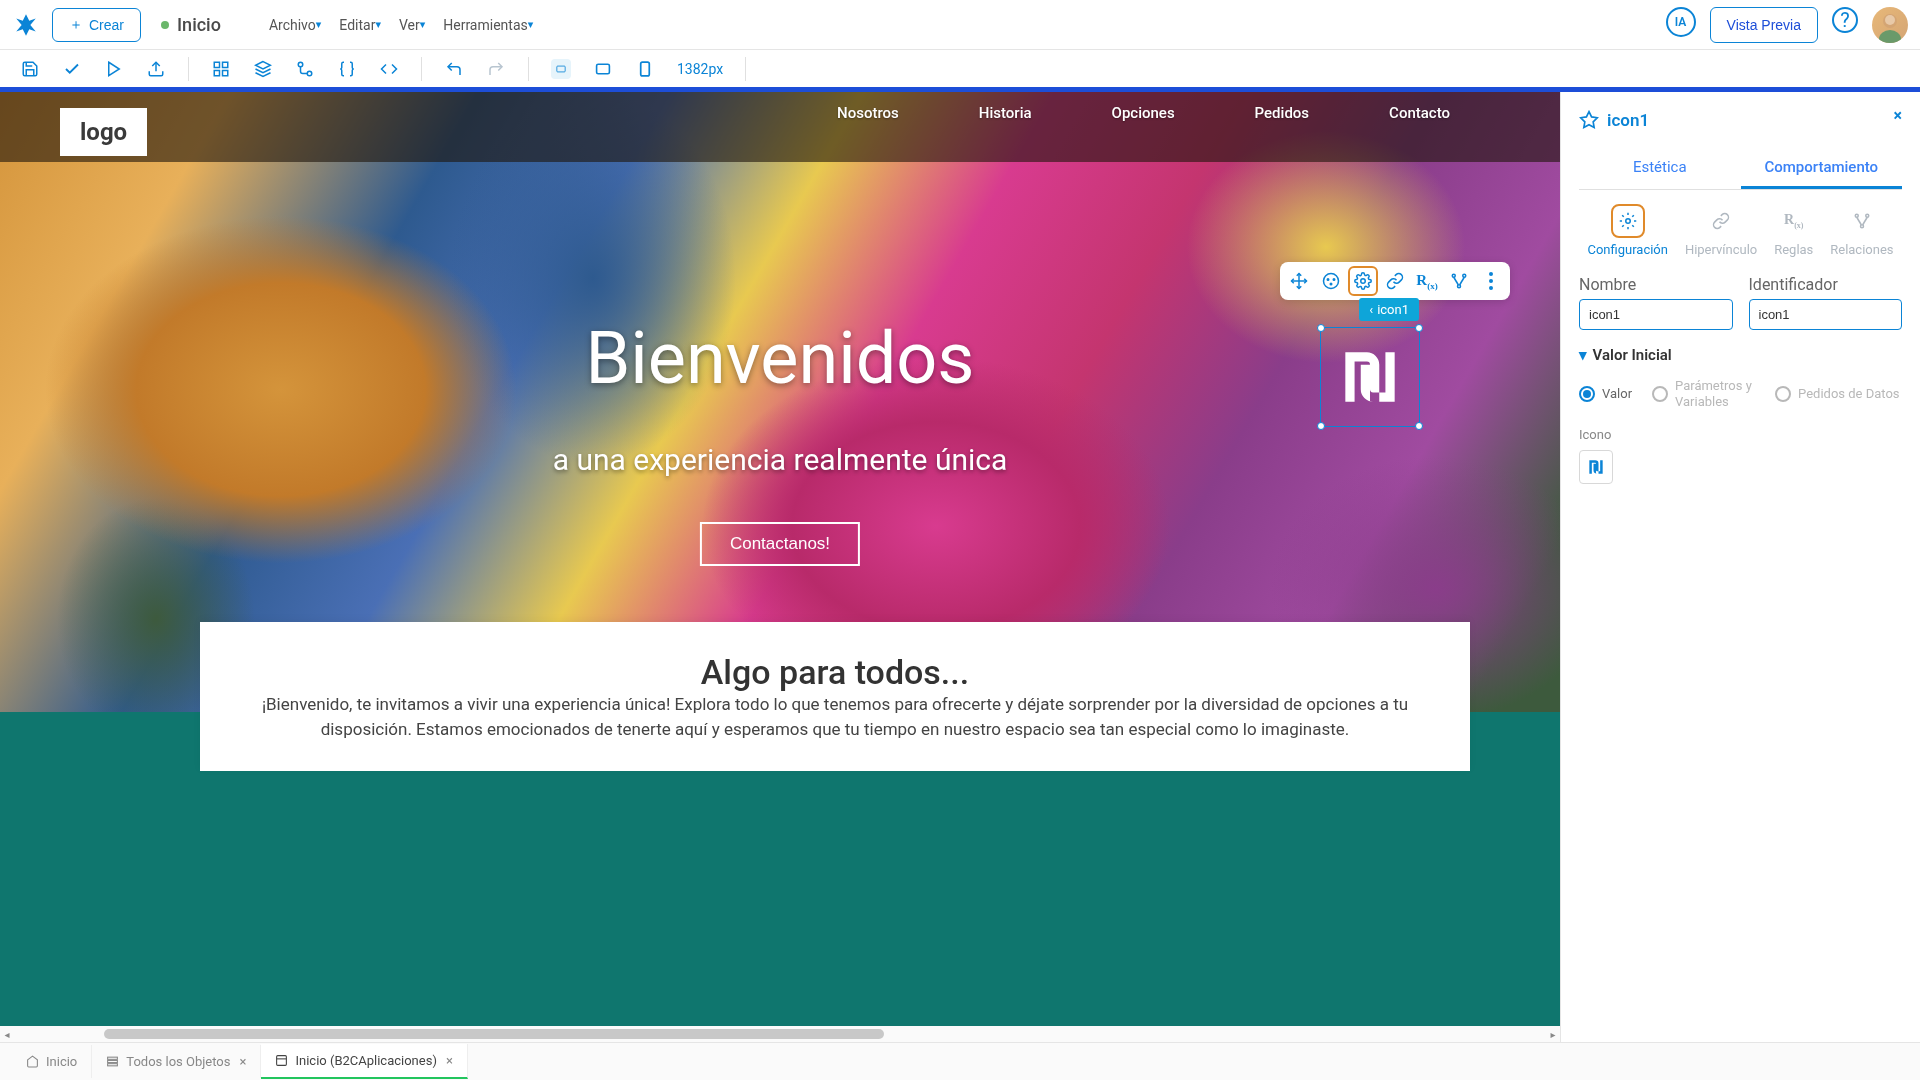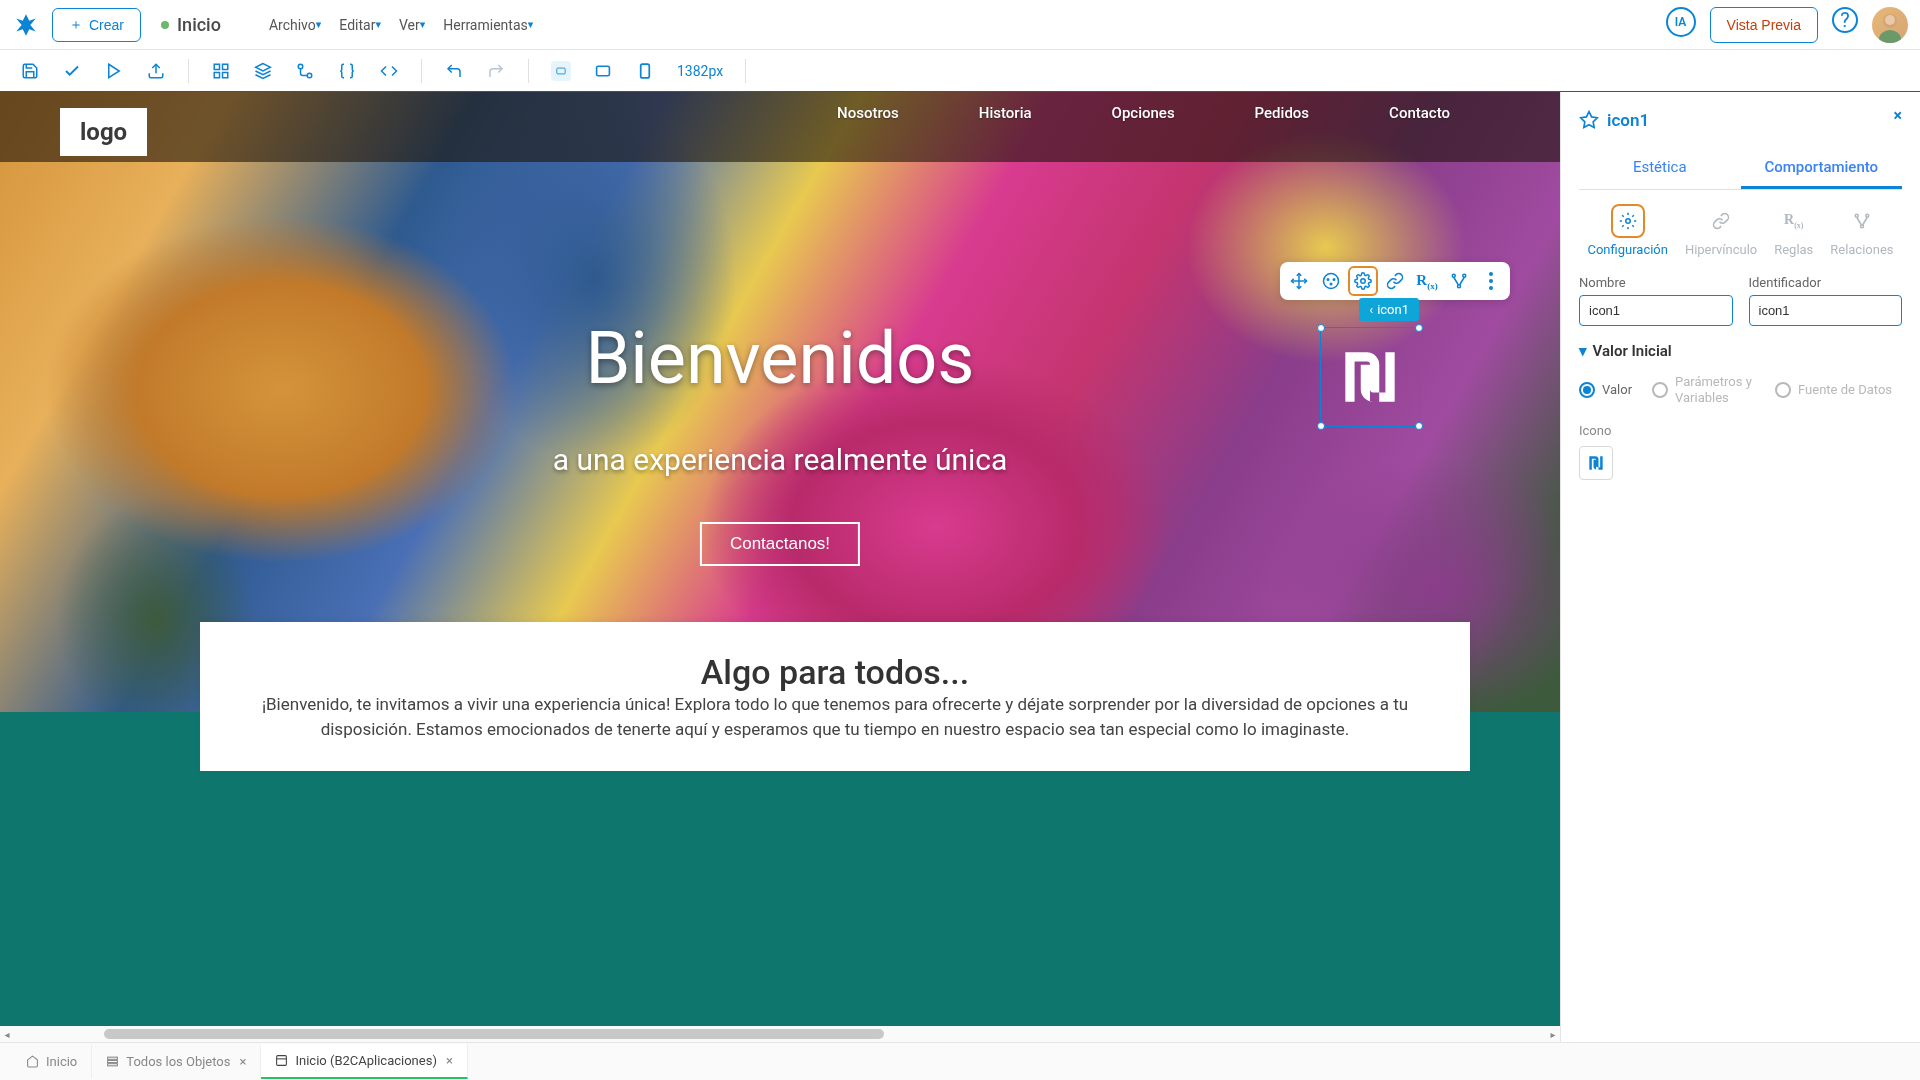--- a/index.html
+++ b/index.html
@@ -7,24 +7,24 @@
 .topbar { height: 50px; display: flex; align-items: center; padding: 0 12px; gap: 12px; border-bottom: 1px solid #e5e5e5; }
 .logo-k { width: 28px; height: 28px; color: #0b84d6; display: flex; align-items: center; justify-content: center; }
 .btn-create { border: 1px solid #0b84d6; color: #0b84d6; background: #fff; border-radius: 6px; padding: 7px 16px; font-size: 14px; display: flex; align-items: center; gap: 6px; cursor: pointer; }
 .home-pill { display: flex; align-items: center; gap: 8px; font-size: 18px; color: #4a4a4a; font-weight: 500; margin-left: 8px; }
 .dot { width: 8px; height: 8px; border-radius: 50%; background: #6bb76b; }
 .menu-bar { display: flex; gap: 18px; margin-left: 36px; }
 .menu-item { color: #555; font-size: 14px; display: flex; align-items: center; cursor: pointer; }
 .menu-item .chev { color: #0b84d6; font-size: 11px; }
 .topbar-right { margin-left: auto; display: flex; gap: 14px; }
 .ia-badge { border: 2px solid #0b84d6; border-radius: 50%; width: 30px; height: 30px; display: flex; align-items: center; justify-content: center; color: #0b84d6; font-weight: 600; font-size: 12px; }
-.btn-preview { border: 1px solid #0b84d6; color: #c2410c; background: #fff; border-radius: 6px; padding: 8px 16px; font-size: 14px; cursor: pointer; }
+.btn-preview { border: 1px solid #0b84d6; color: #1d4ed8; background: #fff; border-radius: 6px; padding: 8px 16px; font-size: 14px; cursor: pointer; }
 .help-icon { color: #0b84d6; font-size: 20px; border: 2px solid #0b84d6; border-radius: 50%; width: 26px; height: 26px; display: flex; align-items: center; justify-content: center; cursor: pointer; }
 .avatar { width: 36px; height: 36px; border-radius: 50%; background: linear-gradient(135deg,#e8b878,#d4a574); overflow: hidden; }
-.toolbar { height: 42px; display: flex; align-items: center; padding: 0 20px; gap: 22px; border-bottom: 1px solid #1d4ed8; }
+.toolbar { height: 42px; display: flex; align-items: center; padding: 0 20px; gap: 22px; border-bottom: 5px solid #1d4ed8; }
 .tb-icon { color: #0b84d6; cursor: pointer; width: 20px; height: 20px; display: flex; align-items: center; justify-content: center; }
 .tb-sep { width: 1px; height: 24px; background: #e0e0e0; }
 .tb-disabled { color: #b8c5d0; }
 .tb-device-active { background: #e6f4fb; border-radius: 4px; padding: 3px 5px; }
 .px-label { color: #0b84d6; font-size: 14px; }
 .main { display: flex; height: calc(1080px - 50px - 42px - 38px); }
 .canvas-wrap { flex: 1; background: #0f766e; position: relative; overflow: hidden; }
 .hero { position: relative; height: 620px; background: linear-gradient(120deg,#d4943b 0%,#e8b05a 12%,#2e5a8f 25%,#4a6fb5 35%,#e8c950 45%,#d83b8f 55%,#c4356f 65%,#8a3d8a 75%,#a04ba0 85%,#3d5a3d 95%); }
 .hero::before { content:''; position:absolute; inset:0; background: radial-gradient(ellipse 380px 280px at 18% 48%, #d4943b 0%, #c27a2a 38%, transparent 62%), radial-gradient(ellipse 260px 340px at 38% 30%, #2e5a8f 0%, transparent 55%), radial-gradient(ellipse 360px 260px at 60% 70%, #d83b8f 0%, #b82a6a 40%, transparent 65%), radial-gradient(ellipse 240px 200px at 85% 25%, #e8c950 0%, transparent 58%), radial-gradient(ellipse 300px 240px at 92% 80%, #8a3d8a 0%, transparent 55%), radial-gradient(ellipse 180px 220px at 10% 85%, #3d5a3d 0%, transparent 55%); }
 .hero-dark { position: absolute; top: 0; left: 0; right: 0; height: 70px; background: rgba(30,20,10,0.6); }
@@ -53,21 +53,21 @@
 .sb-tabs { display: flex; border-bottom: 1px solid #e0e0e0; margin-bottom: 14px; }
 .sb-tab { flex: 1; text-align: center; padding: 10px; color: #3b82f6; font-size: 15px; cursor: pointer; }
 .sb-tab.active { border-bottom: 3px solid #0b84d6; font-weight: 500; }
 .sb-subtabs { display: flex; justify-content: space-around; margin-bottom: 18px; }
 .sb-subtab { text-align: center; font-size: 13px; color: #b0b8c0; cursor: pointer; }
 .sb-subtab.active { color: #0b84d6; }
 .sb-subtab .ic { width: 34px; height: 34px; margin: 0 auto 4px; display: flex; align-items: center; justify-content: center; border-radius: 8px; }
 .sb-subtab.active .ic { border: 2px solid #e08a2a; color: #0b84d6; }
 .sb-row { display: flex; gap: 16px; margin-bottom: 16px; }
 .sb-field { flex: 1; }
-.sb-field label { font-size: 13px; color: #666; display: block; margin-bottom: 5px; }
+.sb-field label { font-size: 16px; color: #666; display: block; margin-bottom: 5px; }
 .sb-field input { width: 100%; border: 1px solid #0b84d6; border-radius: 4px; padding: 7px 9px; font-size: 13px; color: #333; }
 .sb-collapse { display: flex; align-items: center; gap: 6px; font-size: 15px; font-weight: 600; color: #333; margin-bottom: 14px; cursor: pointer; }
 .sb-collapse .chev { color: #0b84d6; }
 .sb-radios { display: flex; gap: 20px; margin-bottom: 18px; align-items: center; }
 .sb-radio { display: flex; align-items: center; gap: 7px; font-size: 13px; color: #666; }
 .sb-radio.disabled { color: #b8b8b8; }
 .sb-radio .r { width: 16px; height: 16px; border-radius: 50%; border: 2px solid #b8b8b8; display: flex; align-items: center; justify-content: center; }
 .sb-radio.checked .r { border-color: #0b84d6; }
 .sb-radio.checked .r::after { content:''; width: 8px; height: 8px; background: #0b84d6; border-radius: 50%; }
 .sb-icono-label { font-size: 13px; color: #888; margin-bottom: 8px; }
@@ -386,21 +386,21 @@
       <div class="sb-radio checked">
           <span class="r"></span>
           <span>Valor</span>
         </div>
       <div class="sb-radio disabled">
           <span class="r"></span>
           <span style="max-width:80px;line-height:1.2">Parámetros y Variables</span>
         </div>
       <div class="sb-radio disabled">
           <span class="r"></span>
-          <span>Fuente de Datos</span>
+          <span>Pedidos de Datos</span>
         </div>
     </div>
     <div class="sb-icono-label">Icono</div>
     <div class="sb-icon-preview">
       <svg width="20" height="20" viewBox="0 0 24 24" fill="currentColor">
           <path d="M4 4h7a4 4 0 014 4v12h-3V8a1 1 0 00-1-1H7v13H4V4zm16 0h-3v13h-4a1 1 0 01-1-1V8H9v8a4 4 0 004 4h7V4z"></path>
         </svg>
     </div>
   </div>
 </div>

